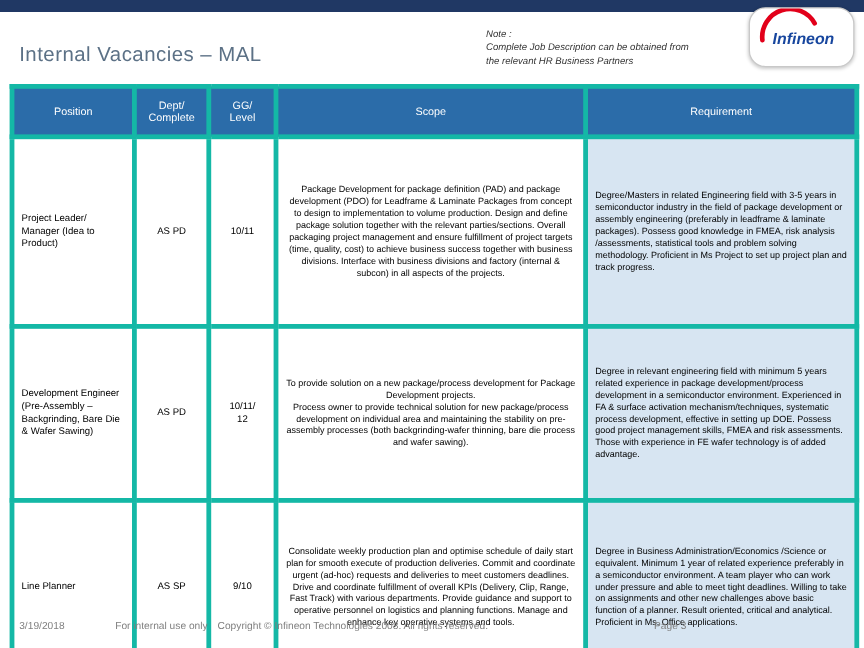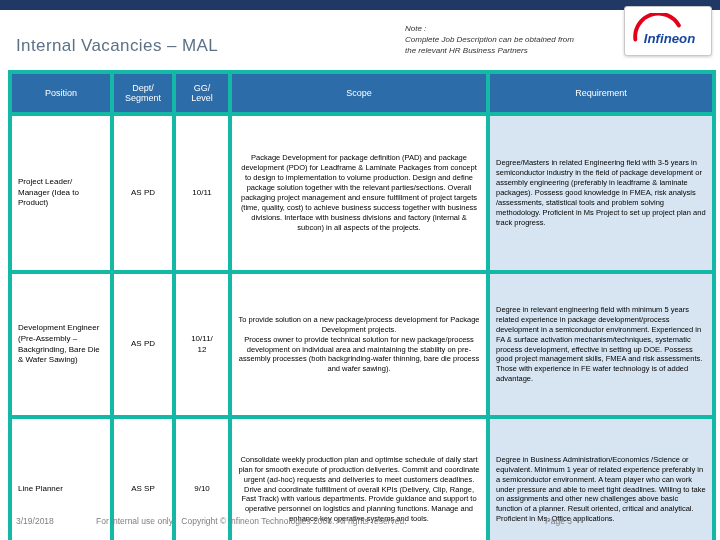--- a/index.html
+++ b/index.html
@@ -18,23 +18,23 @@
     font-size:17px; color:#5C7186; letter-spacing:0.4px;
   }
   .note {
     position:absolute; top:24px; left:405px; width:220px;
     font-size:8px; line-height:1.35; color:#333333;
     white-space:pre-line;
     font-style:italic;
   }
   .logo-box {
     position:absolute; top:6px; right:8px; width:86px; height:48px;
-    background:#ffffff; border:1px solid #c8c8c8; border-radius:3px;
+    background:#ffffff; border:1px solid #c8c8c8; border-radius:14px;
     box-shadow:0 1px 3px rgba(0,0,0,0.2);
-    display:flex; align-items:flex-end; justify-content:center;
+    display:flex; align-items:flex-start; justify-content:center;
   }
   .logo-box svg { display:block; }
 
   table.vacancy-table {
     position:absolute; top:70px; left:8px; width:704px;
     border-collapse:collapse; table-layout:fixed;
   }
   .vacancy-table th, .vacancy-table td {
     border:4px solid #14b8a6;
   }
@@ -90,21 +90,21 @@
     <col style="width:102px">
       <col style="width:62px">
       <col style="width:56px">
       <col style="width:258px">
       <col style="width:226px">
   </colgroup>
   <thead>
     <tr>
       <th>Position</th>
       <th>Dept/
-Segment</th>
+Complete</th>
       <th>GG/
 Level</th>
       <th>Scope</th>
       <th>Requirement</th>
     </tr>
   </thead>
   <tbody>
     <tr class="row-1">
       <td class="pos">Project Leader/ Manager (Idea to Product)</td>
       <td class="dept">AS PD</td>

